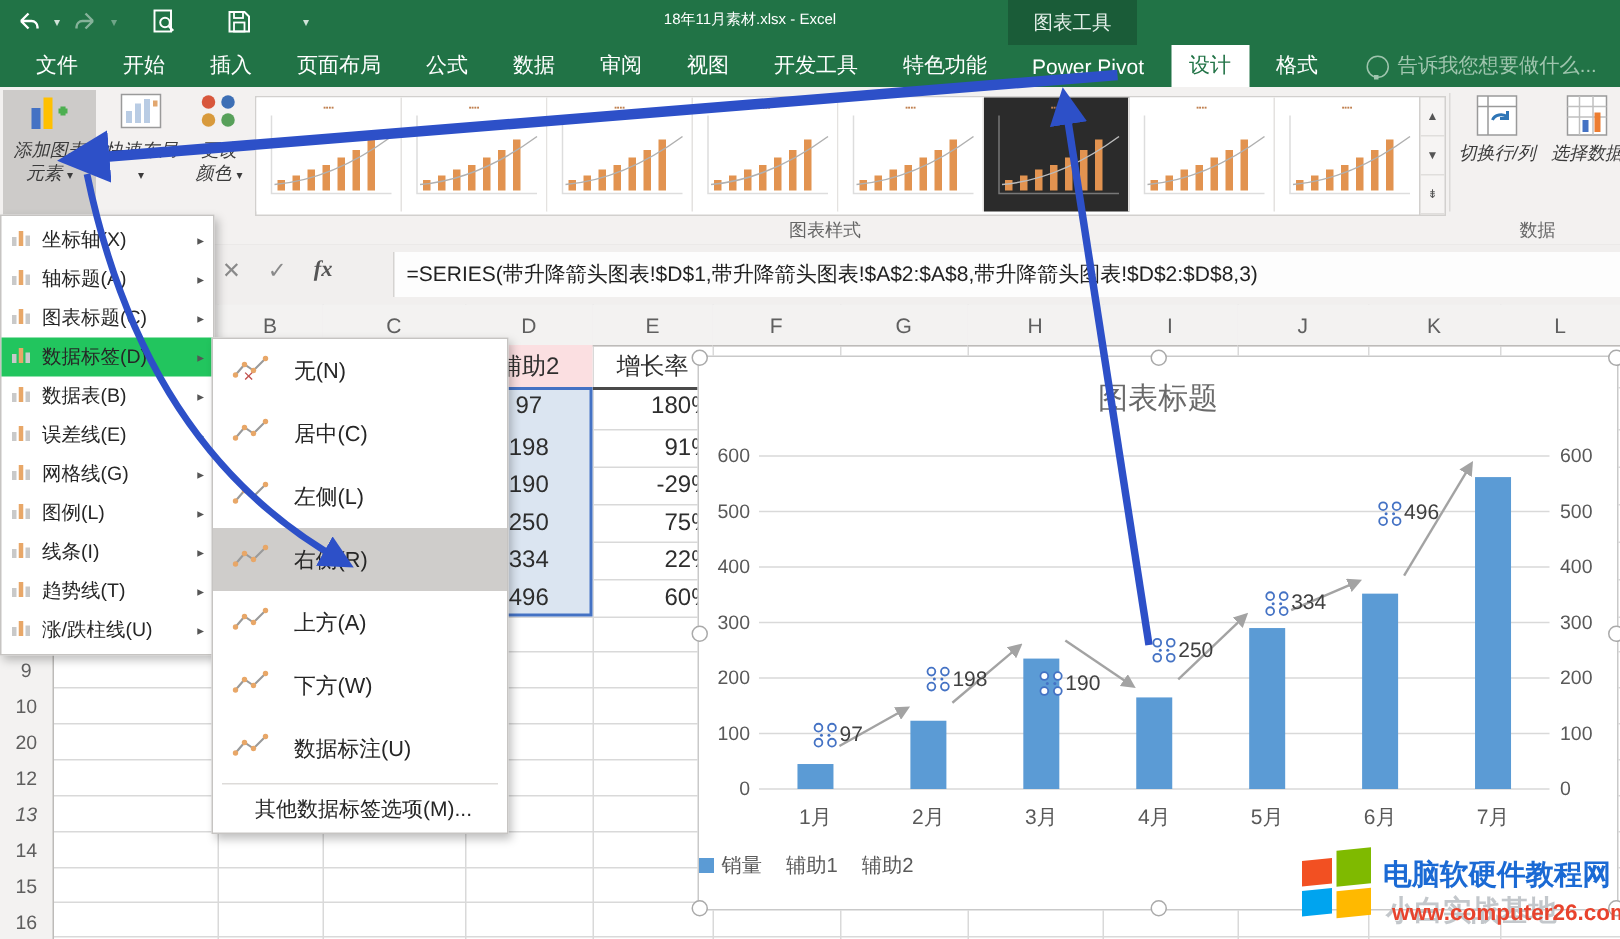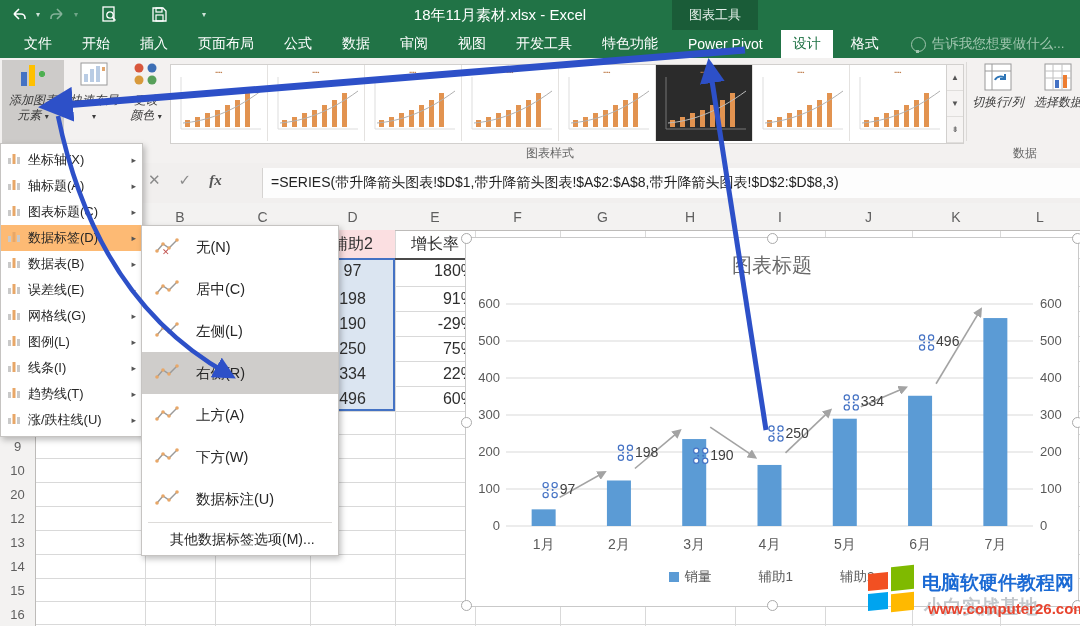--- a/index.html
+++ b/index.html
@@ -5,21 +5,21 @@
   html,body{margin:0;padding:0;background:#888;}
   .stage{position:relative;width:1080px;height:626px;overflow:hidden;background:#fff;
          font-family:"Liberation Sans","DejaVu Sans",sans-serif;-webkit-font-smoothing:antialiased;}
   .abs{position:absolute;}
   
   .titlebar{left:0;top:0;width:1080px;height:30px;background:#217346;color:#fff;}
   .qat{left:8px;top:3px;display:flex;align-items:center;gap:6px;color:#fff;}
   .qat .ico{width:22px;height:22px;display:flex;align-items:center;justify-content:center;}
   .caret{font-size:8px;color:#cfe3d8;}
   .dim{opacity:.45;}
-  .wintitle{top:6px;left:360px;width:280px;text-align:center;font-size:15px;color:#fff;white-space:nowrap;}
+  .wintitle{top:6px;left:360px;width:280px;text-align:center;font-size:10px;color:#fff;white-space:nowrap;}
   .ctxlabel{left:672px;top:0;width:86px;height:30px;background:#1a5c38;color:#e4efe9;font-size:13px;
             display:flex;align-items:center;justify-content:center;}
   
   .tabrow{left:0;top:30px;width:1080px;height:28px;background:#217346;display:flex;align-items:stretch;
           padding-left:12px;gap:6px;}
   .tab{color:#fff;font-size:14px;display:flex;align-items:center;padding:0 12px;white-space:nowrap;}
   .tab.selected{background:#fff;color:#217346;}
   .tellme{display:flex;align-items:center;gap:6px;color:#9fc5ae;font-size:13.5px;padding-left:14px;}
   .bulb{width:13px;height:13px;border:1.5px solid #9fc5ae;border-radius:50%;position:relative;}
   .bulb:after{content:"";position:absolute;left:4px;top:12px;width:3px;height:3px;background:#9fc5ae;}
@@ -55,31 +55,31 @@
   .cell{position:absolute;font-size:16px;color:#2e2e2e;display:flex;align-items:center;}
   .c-center{justify-content:center;}
   .c-right{justify-content:flex-end;padding-right:10px;}
   
   .chart{left:465px;top:237px;width:612px;height:368px;background:#fff;border:1px solid #c9c9c9;}
   .handle{position:absolute;width:9px;height:9px;border-radius:50%;background:#fff;border:1px solid #aaa;}
   .ctitle{position:absolute;top:14px;left:0;width:100%;text-align:center;font-size:20px;color:#6a6a6a;}
   .ytick{position:absolute;font-size:13px;color:#595959;}
   .xlab{position:absolute;font-size:14px;color:#595959;text-align:center;}
   .dlabel{position:absolute;font-size:14px;color:#404040;display:flex;align-items:center;gap:4px;}
-  .legend{position:absolute;left:0;width:100%;display:flex;justify-content:center;gap:47px;
+  .legend{position:absolute;left:0;width:100%;display:flex;gap:16px;
           font-size:13.5px;color:#595959;}
   .legitem{display:flex;align-items:center;gap:5px;}
   .legsq{width:10px;height:10px;background:#5b9bd5;display:inline-block;}
   
   .menu{left:0;top:143px;width:141px;background:#fff;border:1px solid #c6c4c2;box-shadow:2px 3px 6px rgba(0,0,0,.25);
         padding:3px 0;z-index:40;}
   .mitem{height:26px;display:flex;align-items:center;font-size:13px;color:#262626;position:relative;padding-left:6px;}
   .mitem .mlabel{margin-left:7px;white-space:nowrap;}
   .mitem .marrow{position:absolute;right:6px;font-size:9px;color:#555;}
-  .mitem.hl{background:#fdba74;}
+  .mitem.hl{background:#22c55e;}
   .submenu{left:141px;top:225px;width:196px;background:#fff;border:1px solid #c6c4c2;
            box-shadow:2px 3px 6px rgba(0,0,0,.25);z-index:41;}
   .sitem{height:42px;display:flex;align-items:center;font-size:14.5px;color:#262626;padding-left:12px;}
   .sitem .slabel{margin-left:16px;}
   .sitem.hl{background:#cfcdcb;}
   .ssep{height:1px;background:#dddbd9;margin:2px 6px;}
   .smore{height:30px;display:flex;align-items:center;font-size:14px;color:#262626;padding-left:28px;}
   
   .wm{z-index:45;}
   .wmlogo{left:868px;top:566px;width:48px;height:50px;}
@@ -346,21 +346,21 @@
       <div class="colhead" style="left: 645px; width: 90px;">H</div>
       <div class="colhead" style="left: 735px; width: 90px;">I</div>
       <div class="colhead" style="left: 825px; width: 87px;">J</div>
       <div class="colhead" style="left: 912px; width: 88px;">K</div>
       <div class="colhead" style="left: 1000px; width: 80px;">L</div>
       <div class="colhead" style="left: 0px; width: 145px;"></div>
       <div class="rowhead" style="top: 231px; height: 24px;">9</div>
       <div class="rowhead" style="top: 255px; height: 24px;">10</div>
       <div class="rowhead" style="top: 279px; height: 24px;">20</div>
       <div class="rowhead" style="top: 303px; height: 24px;">12</div>
-      <div class="rowhead" style="top: 327px; height: 24px;">13</div>
+      <div class="rowhead" style="top: 327px; height: 24px; font-style: italic;">13</div>
       <div class="rowhead" style="top: 351px; height: 24px;">14</div>
       <div class="rowhead" style="top: 375px; height: 24px;">15</div>
       <div class="rowhead" style="top: 399px; height: 24px;">16</div>
       <div class="cell c-center" style="left: 310px; top: 27px; width: 85px; height: 28px; background: rgb(251, 223, 225);">辅助2</div>
       <div class="cell c-center" style="left: 395px; top: 27px; width: 80px; height: 28px; border-bottom: 2.5px solid rgb(74, 74, 74);">增长率</div>
       <div class="abs" style="left: 310px; top: 55px; width: 85px; height: 153px; background: rgb(219, 229, 241); border: 2px solid rgb(68, 114, 196); box-sizing: border-box;"></div>
       <div class="cell c-center" style="left: 312px; top: 55px; width: 81px; height: 25px; z-index: 2;">97</div>
       <div class="cell c-center" style="left: 312px; top: 83px; width: 81px; height: 25px; z-index: 2;">198</div>
       <div class="cell c-center" style="left: 312px; top: 108px; width: 81px; height: 25px; z-index: 2;">190</div>
       <div class="cell c-center" style="left: 312px; top: 133px; width: 81px; height: 25px; z-index: 2;">250</div>

